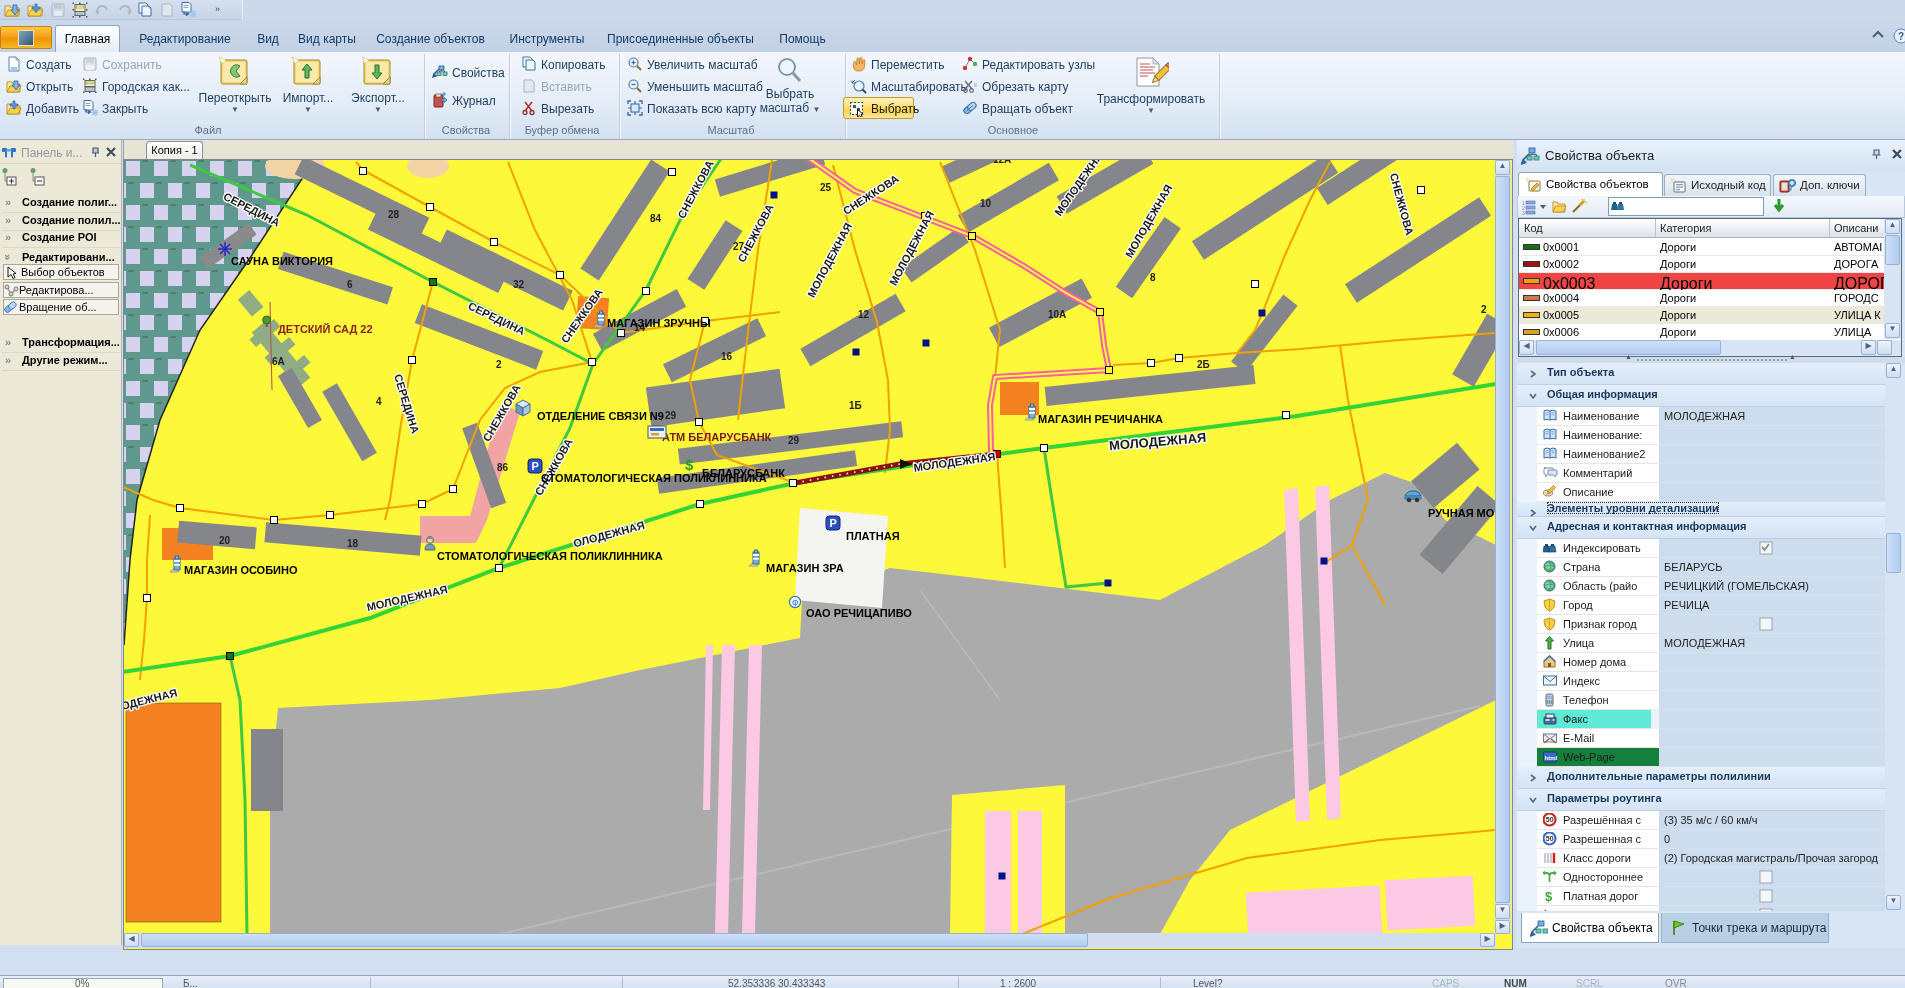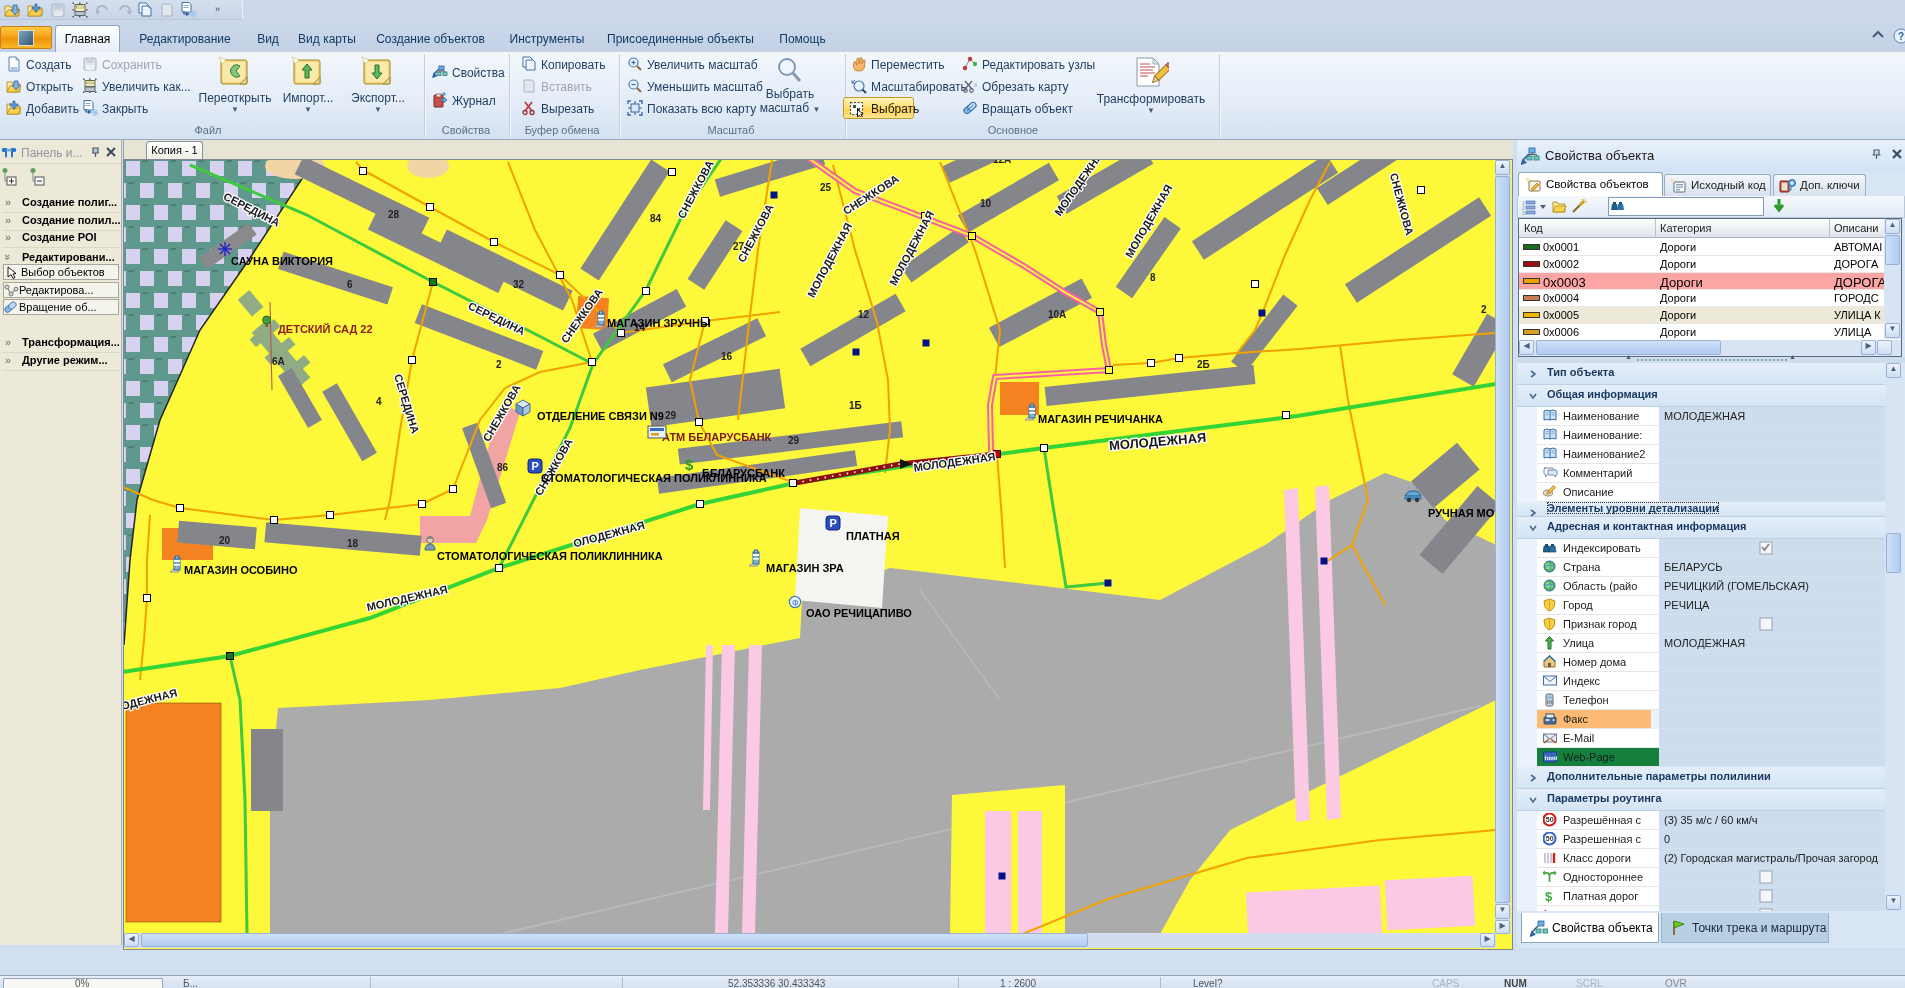--- a/index.html
+++ b/index.html
@@ -175,21 +175,21 @@
         <rect x="1" y="0.5" width="1.5" height="1.5" fill="#555"></rect>
         <rect x="13" y="0.5" width="1.5" height="1.5" fill="#555"></rect>
         <rect x="1" y="13.5" width="1.5" height="1.5" fill="#555"></rect>
         <rect x="13" y="13.5" width="1.5" height="1.5" fill="#555"></rect>
         <rect x="7" y="0.5" width="1.5" height="1.5" fill="#555"></rect>
         <rect x="7" y="13.5" width="1.5" height="1.5" fill="#555"></rect>
         <rect x="3" y="2.5" width="10" height="6" fill="#f3efc5" stroke="#6b6b3a"></rect>
         <rect x="4.5" y="4" width="7" height="1.8" fill="#fffbcf" stroke="#8a8a50" stroke-width="0.6"></rect>
         <rect x="3" y="9" width="10" height="4.5" fill="#b9c2cc" stroke="#5d6670"></rect>
       </svg>
-      <span class="t">Увеличить как...</span>
+      <span class="t">Городская как...</span>
     </div>
  <div class="rbtn" style="left:82px;top:48px">
       <svg class="icon16" style="left:0;top:0">
         <path d="M2 0.5 L9 0.5 L11 2.5 L11 10 L2 10 Z" fill="#fff" stroke="#3c6ea5"></path>
         <rect x="3.5" y="3" width="5" height="1" fill="#8aa8c8"></rect>
         <rect x="3.5" y="5" width="5" height="1" fill="#8aa8c8"></rect>
         <path d="M4 9 L4 12 L8 12 M6 10.5 L8.5 12 L6 13.5" fill="none" stroke="#2d5f9a" stroke-width="1.2"></path>
         <g stroke="#9cc6ea" stroke-width="1.1">
           <line x1="13" y1="9" x2="13" y2="16"></line>
           <line x1="9.5" y1="12.5" x2="16.5" y2="12.5"></line>
@@ -878,21 +878,21 @@
 <span style="position:absolute;left:24px;top:2px;">0x0001</span>
         <span style="position:absolute;left:141px;top:2px;">Дороги</span>
         <span style="position:absolute;left:315px;top:2px;">АВТОМАI</span>
       </div>
 <div style="position:absolute;left:0;top:37px;width:365px;height:17px;background:#fff;border-bottom:1px solid #e8e8e8;font-size:11px;color:#000;">
 <div style="position:absolute;left:4px;top:5px;width:17px;height:6px;background:#a01010;border:1px solid #333;"></div>
 <span style="position:absolute;left:24px;top:2px;">0x0002</span>
         <span style="position:absolute;left:141px;top:2px;">Дороги</span>
         <span style="position:absolute;left:315px;top:2px;">ДОРОГА</span>
       </div>
-<div style="position:absolute;left:0;top:54px;width:365px;height:17px;background:#fca5a5;border-bottom:1px solid #e8e8e8;font-size:13px;color:#000;text-align:center;">
+<div style="position:absolute;left:0;top:54px;width:365px;height:17px;background:#ef4444;border-bottom:1px solid #e8e8e8;font-size:16px;color:#000;text-align:center;">
 <div style="position:absolute;left:4px;top:5px;width:17px;height:6px;background:#f0a000;border:1px solid #333;"></div>
 <span style="position:absolute;left:24px;top:2px;">0x0003</span>
         <span style="position:absolute;left:141px;top:2px;">Дороги</span>
         <span style="position:absolute;left:315px;top:2px;">ДОРОГА</span>
       </div>
 <div style="position:absolute;left:0;top:71px;width:365px;height:17px;background:#fff;border-bottom:1px solid #e8e8e8;font-size:11px;color:#000;">
 <div style="position:absolute;left:4px;top:5px;width:17px;height:6px;background:#cc7a52;border:1px solid #333;"></div>
 <span style="position:absolute;left:24px;top:2px;">0x0004</span>
         <span style="position:absolute;left:141px;top:2px;">Дороги</span>
         <span style="position:absolute;left:315px;top:2px;">ГОРОДС</span>
@@ -1180,21 +1180,21 @@
             </g>
           </svg>
           <span style="position:absolute;left:26px;top:3px;color:#1a1a1a;white-space:nowrap;">Телефон</span>
         </div>
 <div style="position:absolute;left:142px;top:0;width:226px;height:19px;background:#cdddee;border-bottom:1px solid #d4e2f0;">
           <span style="position:absolute;left:5px;top:3px;color:#222;white-space:nowrap;"></span>
         </div>
 </div>
 <div style="position:absolute;left:0;top:347px;width:368px;height:19px;">
 <div style="position:absolute;left:0;top:0;width:20px;height:19px;background:#eaf2fb;"></div>
-<div style="position:absolute;left:20px;top:0;width:114px;height:19px;background:#fdba74;border-bottom:1px solid #e6e6e6;">
+<div style="position:absolute;left:20px;top:0;width:114px;height:19px;background:#5eead4;border-bottom:1px solid #e6e6e6;">
           <svg width="16" height="15" style="position:absolute;left:6px;top:2px">
             <g transform="translate(0,0)">
               <rect x="1" y="5" width="12" height="7" rx="1" fill="#4a6a9a" stroke="#2a4a6a"></rect>
               <rect x="3" y="2" width="8" height="4" fill="#e8eef4" stroke="#2a4a6a"></rect>
               <rect x="2.5" y="7" width="4" height="2" fill="#c8d8e8"></rect>
               <circle cx="10.5" cy="8" r="1" fill="#e0e8f0"></circle>
             </g>
           </svg>
           <span style="position:absolute;left:26px;top:3px;color:#1a1a1a;white-space:nowrap;">Факс</span>
         </div>

